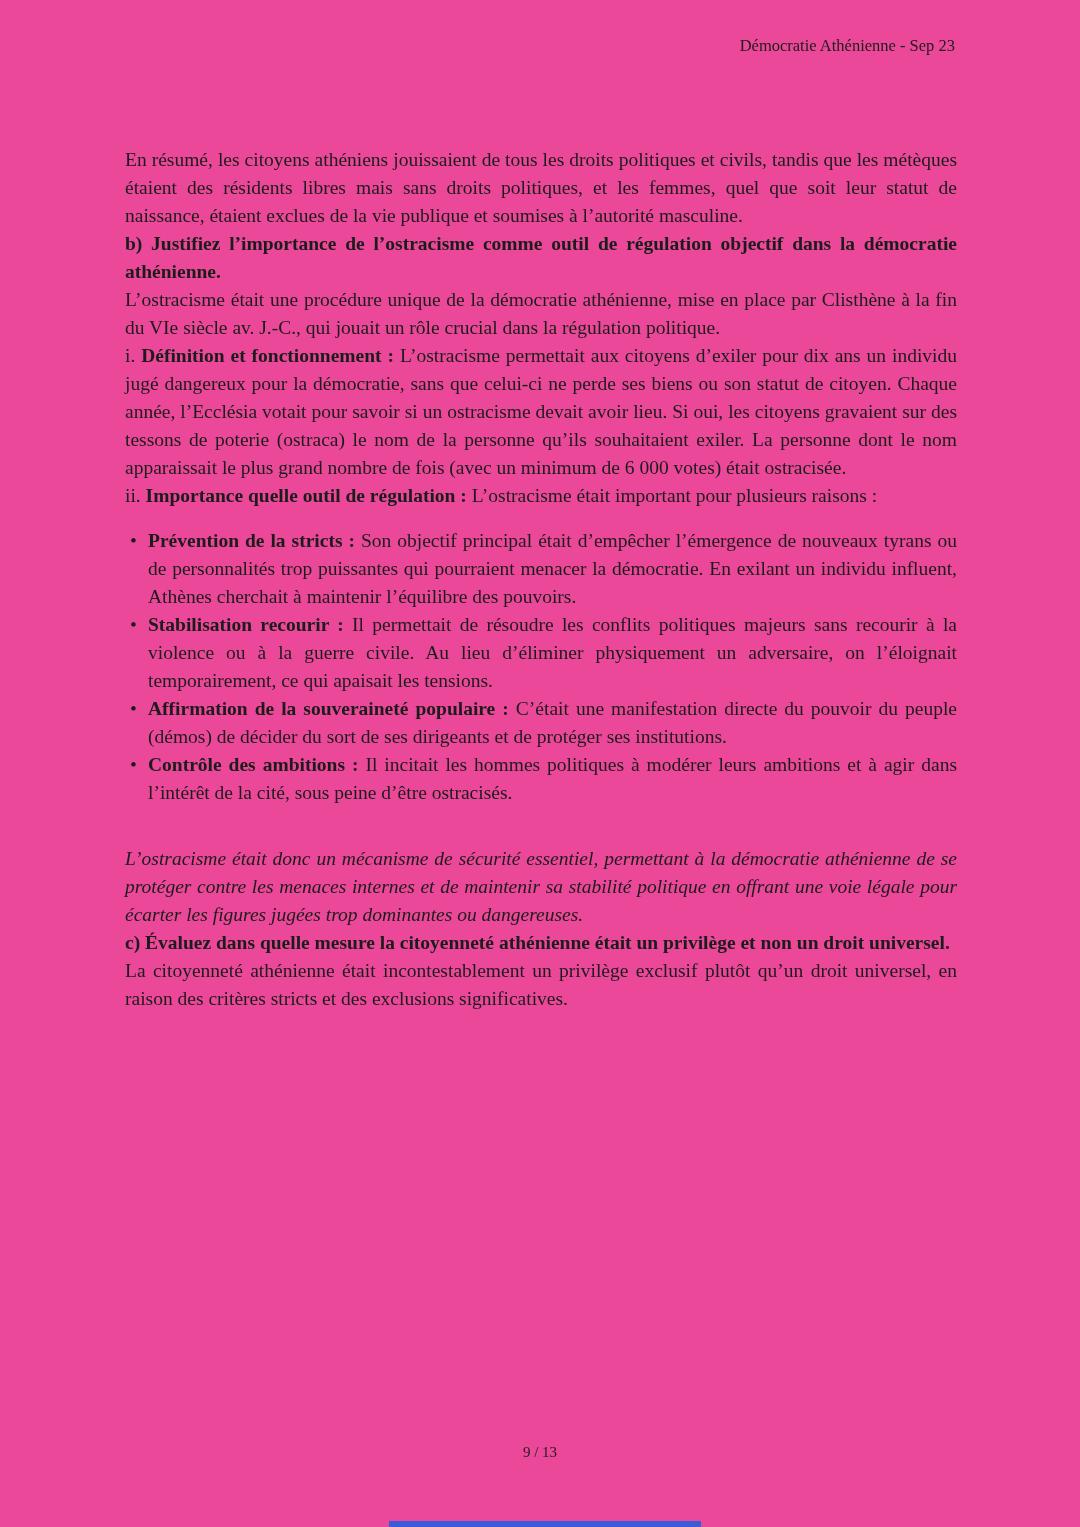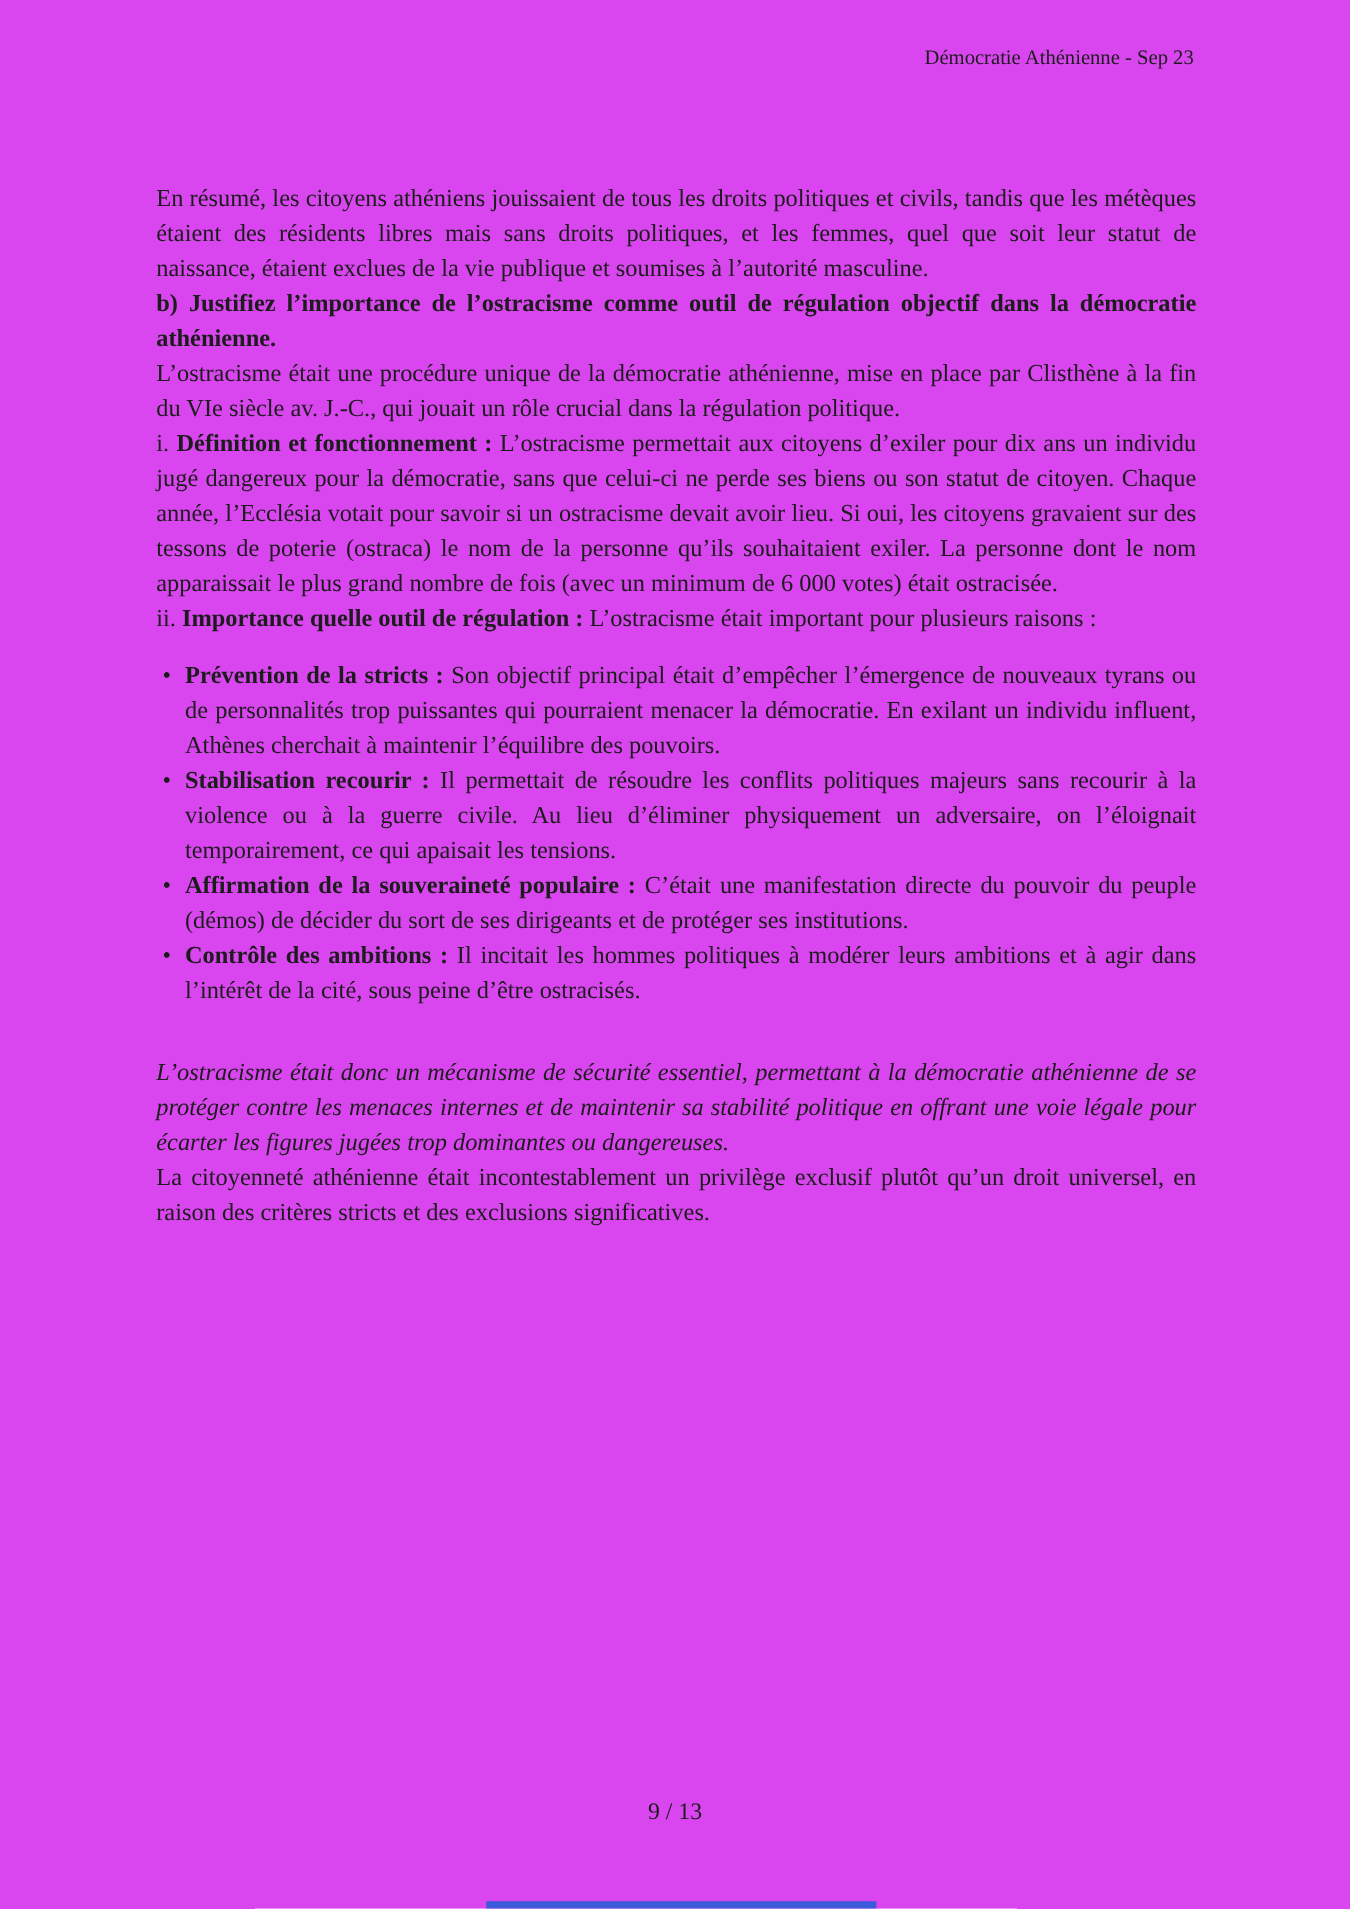--- a/index.html
+++ b/index.html
@@ -1,21 +1,21 @@
 <!DOCTYPE html>
 <html lang="fr"><head>
 <meta charset="utf-8">
 <style>
   html, body { margin: 0; padding: 0; background: #ffffff; }
   .page {
     position: relative;
     width: 1080px;
     height: 1527px;
     margin: 0 auto;
-    background: #d946ef;
+    background: #ec4899;
     font-family: "Liberation Serif", "DejaVu Serif", serif;
     color: #1c1c1c;
     overflow: hidden;
     box-sizing: border-box;
   }
   .running-header {
     position: absolute;
     top: 36px;
     right: 125px;
     font-size: 16.5px;
@@ -56,21 +56,21 @@
     position: absolute;
     left: 5px;
     top: 0;
   }
   .footer-pagenum {
     position: absolute;
     bottom: 66px;
     left: 0;
     width: 100%;
     text-align: center;
-    font-size: 19px;
+    font-size: 15px;
     color: #1c1c1c;
   }
   .bottom-indicator {
     position: absolute;
     bottom: 0;
     left: 389px;
     width: 312px;
     height: 6px;
   }
 </style>
@@ -115,20 +115,21 @@
         <span>C’était une manifestation directe du pouvoir du peuple (démos) de décider du sort de ses dirigeants et de protéger ses institutions.</span>
       </li>
       <li>
         <b>Contrôle des ambitions :</b>
         <span>Il incitait les hommes politiques à modérer leurs ambitions et à agir dans l’intérêt de la cité, sous peine d’être ostracisés.</span>
       </li>
     </ul>
 
     <p class="para" style="margin-top: 38px; font-style: italic;">L’ostracisme était donc un mécanisme de sécurité essentiel, permettant à la démocratie athénienne de se protéger contre les menaces internes et de maintenir sa stabilité politique en offrant une voie légale pour écarter les figures jugées trop dominantes ou dangereuses.</p>
 
+    <p class="para heading gap-lg">c) Évaluez dans quelle mesure la citoyenneté athénienne était un privilège et non un droit universel.</p>
 
     <p class="para">La citoyenneté athénienne était incontestablement un privilège exclusif plutôt qu’un droit universel, en raison des critères stricts et des exclusions significatives.</p>
 
   </div>
 
   <div class="footer-pagenum">9 / 13</div>
 
   <div class="bottom-indicator" style="background-color: rgb(59, 91, 219);"></div>
 
 </div>

